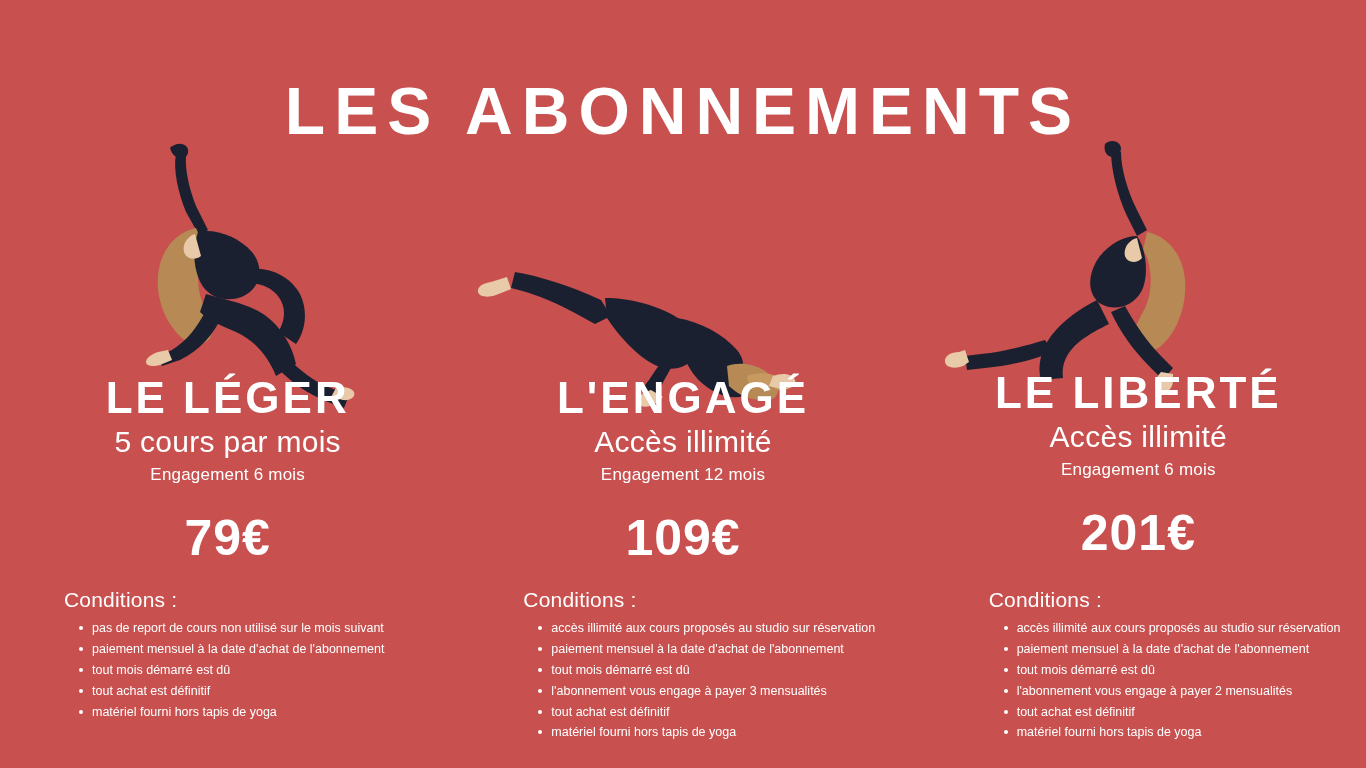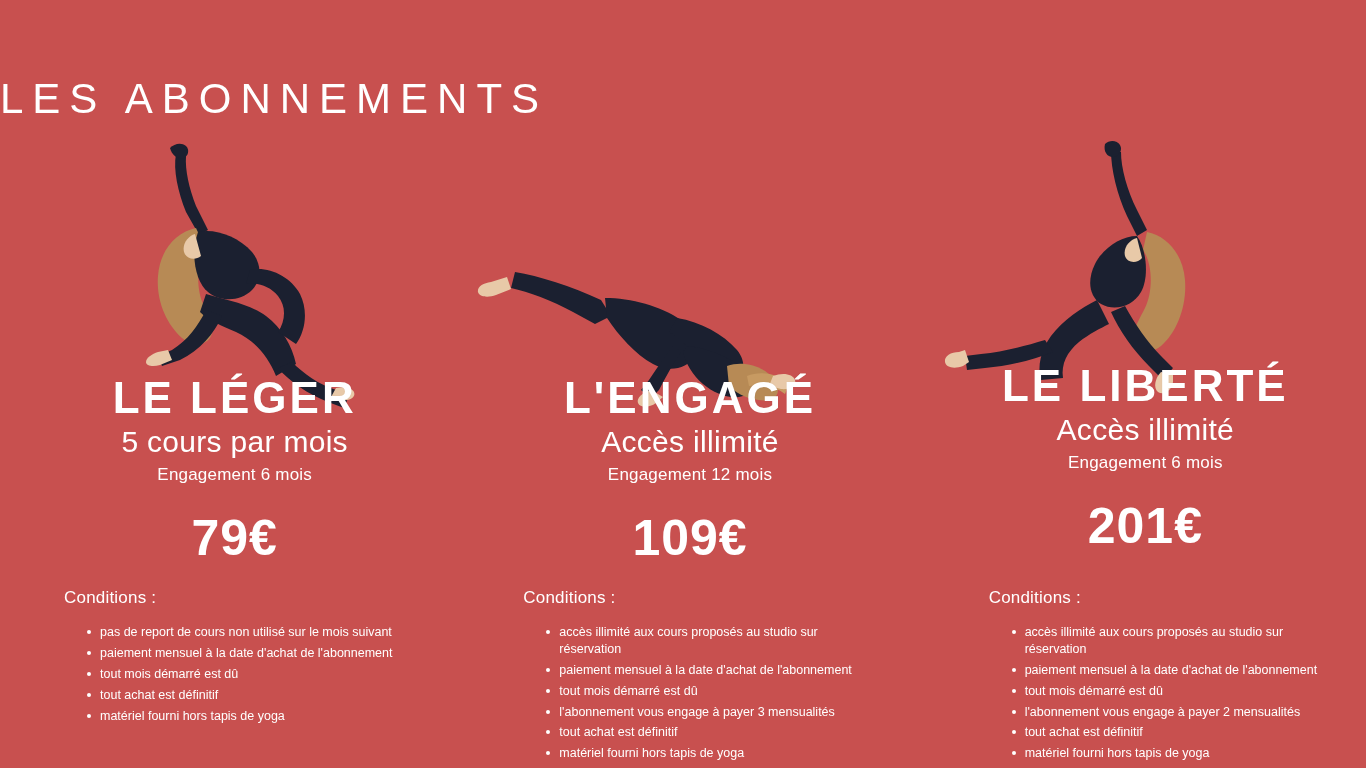--- a/index.html
+++ b/index.html
@@ -18,22 +18,23 @@
   .page {
     position: absolute;
     inset: 0;
     background: #c8504f;
   }
   .title {
     position: absolute;
     top: 78px;
     left: 0;
     width: 100%;
-    font-size: 42px;
-    font-weight: normal;
+    text-align: center;
+    font-size: 66px;
+    font-weight: bold;
     letter-spacing: 9px;
     color: #ffffff;
     line-height: 1;
   }
 
   
   .columns {
     position: absolute;
     top: 140px;
     left: 0;
@@ -59,21 +60,20 @@
   .figure svg {
     display: block;
   }
 
   
   .plan-text {
     position: absolute;
     left: 0;
     width: 100%;
     text-align: center;
-    padding-left: 7px;
   }
   .plan-name {
     font-size: 44px;
     font-weight: bold;
     letter-spacing: 3px;
     line-height: 1.05;
     text-shadow: 0 0 2px rgba(0,0,0,0.05);
   }
   .plan-sub {
     font-size: 30px;
@@ -106,27 +106,27 @@
   .cond-col {
     width: 33.3333%;
     position: relative;
     box-sizing: border-box;
   }
   .cond-col.c1 { padding-left: 64px; padding-right: 28px; }
   .cond-col.c2 { padding-left: 68px; padding-right: 22px; }
   .cond-col.c3 { padding-left: 78px; padding-right: 12px; }
 
   .cond-title {
-    font-size: 17px;
+    font-size: 21px;
     font-weight: 400;
     margin: 0 0 8px 0;
     letter-spacing: 0.2px;
   }
   .cond-list {
-    margin: 16px;
+    margin: 8px;
     padding: 0 0 0 18px;
     list-style: none;
   }
   .cond-list li {
     position: relative;
     font-size: 12.5px;
     line-height: 1.35;
     margin-bottom: 4px;
     padding-left: 2px;
   }
@@ -236,21 +236,21 @@
 
             <path d="M134 200 C114 206 92 212 70 214 L54 216 L56 230 L74 228 C98 226 122 220 142 212 Z"></path>
           </g>
           <g fill="#e8c9a8">
             <path d="M48 212 C40 212 33 216 34 222 C35 228 44 229 52 226 L58 222 L54 210 Z"></path>
             <path d="M250 232 C244 238 242 248 247 252 C253 256 261 250 262 242 L262 234 Z"></path>
             <path d="M226 98 C218 100 212 108 214 116 C216 123 226 124 231 118 Z"></path>
           </g>
         </svg>
       </div>
-      <div class="plan-text" style="top: 223px;">
+      <div class="plan-text" style="top: 230px;">
         <div class="plan-name">LE LIBERTÉ</div>
         <div class="plan-sub">Accès illimité</div>
         <div class="plan-commit">Engagement 6 mois</div>
         <div class="plan-price">201€</div>
       </div>
     </div>
 
   </div>
 
   <div class="conditions-row">

